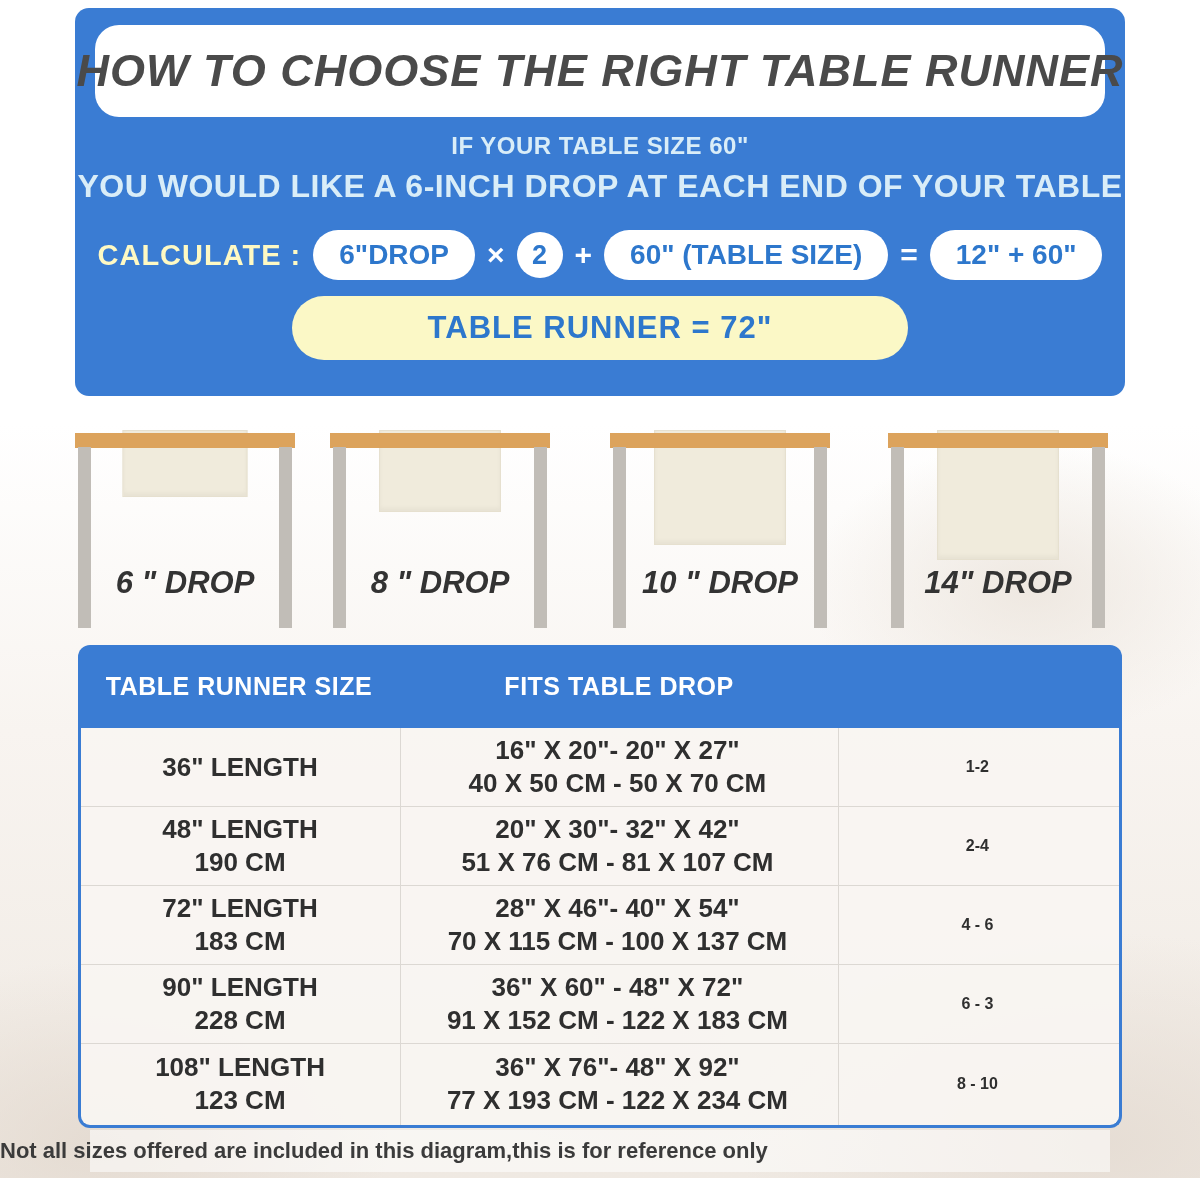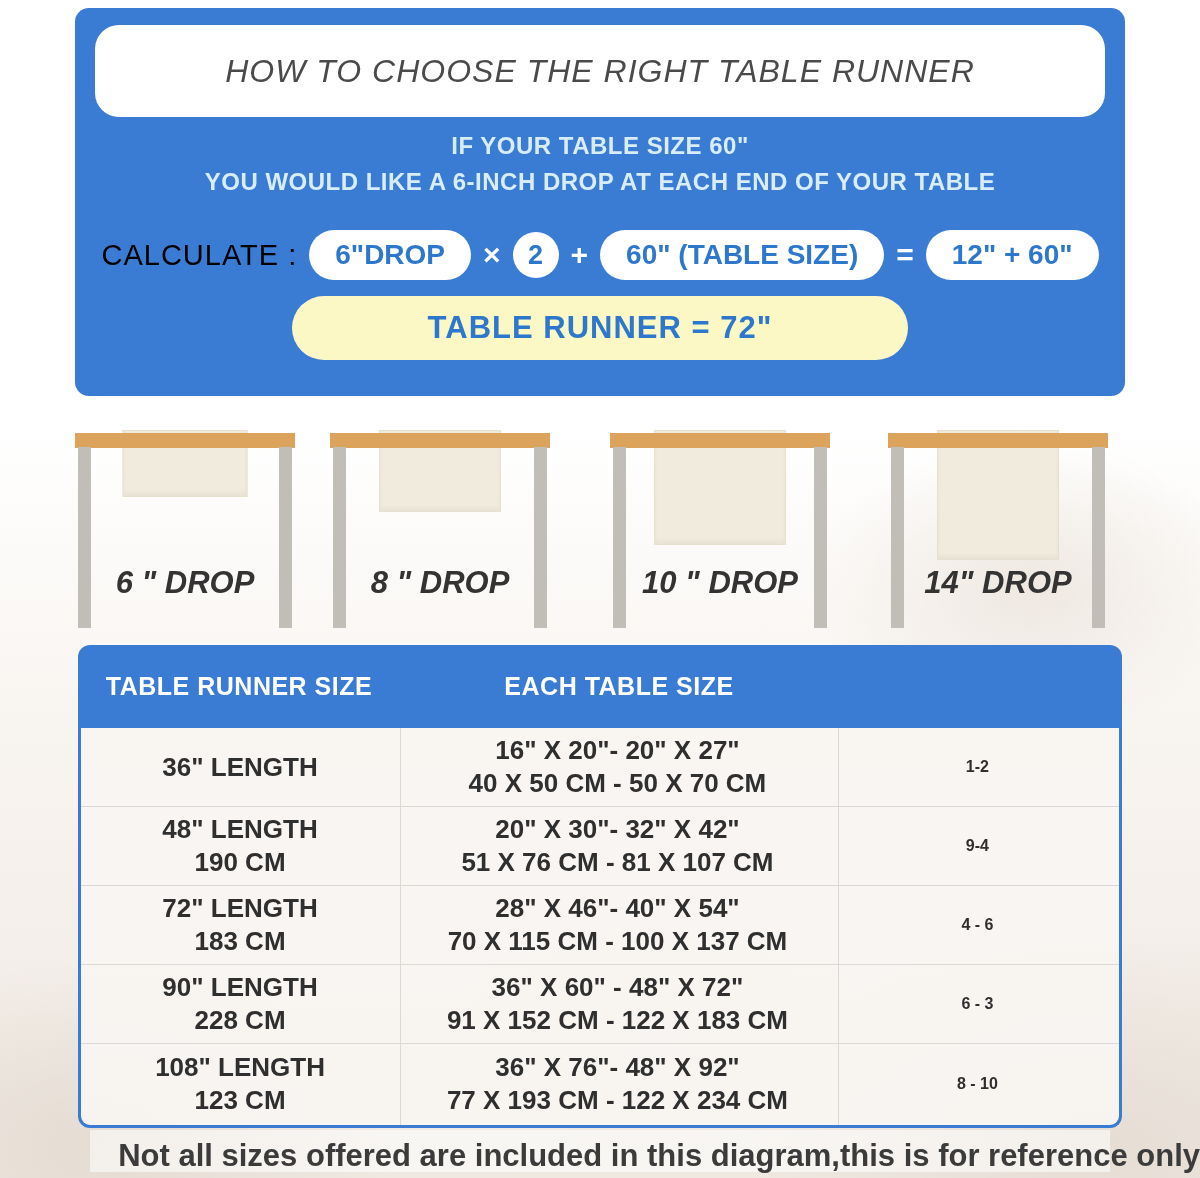--- a/index.html
+++ b/index.html
@@ -27,35 +27,35 @@
   .banner {
     position:absolute; left:75px; top:8px; width:1050px; height:388px;
     background:#3a7cd3; border-radius:14px;
   }
   .title-box {
     position:absolute; left:20px; top:17px; width:1010px; height:92px;
     background:#ffffff; border-radius:24px;
     display:flex; align-items:center; justify-content:center;
   }
   .title-box span {
-    font-size:32px; font-weight:normal; font-style:italic;
+    font-size:45px; font-weight:bold; font-style:italic;
     color:#4a4a4a; letter-spacing:1px; white-space:nowrap;
   }
   .subtitle1, .subtitle2 {
     position:absolute; left:0; width:100%; text-align:center;
     color:#d9edf8; font-weight:bold; letter-spacing:.5px;
   }
   .subtitle1 { top:124px; font-size:24px; }
-  .subtitle2 { top:160px; font-size:24px; }
+  .subtitle2 { top:160px; font-size:32px; }
 
   .calc-row {
     position:absolute; left:0; top:222px; width:100%; height:50px;
     display:flex; align-items:center; justify-content:center; gap:12px;
   }
-  .calc-label { color:#000000; font-size:29px; font-weight:normal; letter-spacing:1px; }
+  .calc-label { color:#fef9c3; font-size:29px; font-weight:bold; letter-spacing:1px; }
   .pill {
     background:#ffffff; border-radius:26px; height:50px;
     display:flex; align-items:center; justify-content:center;
     color:#2d77cc; font-size:28px; font-weight:bold; padding:0 26px; white-space:nowrap;
   }
   .op { color:#ffffff; font-size:30px; font-weight:bold; }
   .circle {
     background:#ffffff; border-radius:50%; width:46px; height:46px;
     display:flex; align-items:center; justify-content:center;
     color:#2d77cc; font-size:27px; font-weight:bold;
@@ -120,22 +120,22 @@
   .cell.c1 { width:319px; font-size:26px; line-height:33px; }
   .cell.c2 { width:438px; font-size:26px; line-height:33px; }
   .cell.c3 { width:284px; font-size:16px; }
 
   
   .footer-strip {
     position:absolute; left:90px; top:1130px; width:1020px; height:42px;
     background:rgba(255,255,255,.55);
   }
   .footer-note {
-    position:absolute; left:0; top:1138px; width:100%; text-align:right;
-    font-size:31px; font-weight:bold; color:#3b3b3b;
+    position:absolute; left:0; top:1138px; width:100%; text-align:left;
+    font-size:22px; font-weight:bold; color:#3b3b3b;
   }
 </style>
 </head>
 <body>
 
 <div class="stage">
   <div class="bg-photo"></div>
 
   <div class="banner">
     <div class="title-box">
@@ -185,21 +185,21 @@
     <div class="runner"></div>
     <div class="tabletop"></div>
     <div class="leg left"></div>
     <div class="leg right"></div>
     <div class="drop-label">14" DROP</div>
   </div>
 
   <div class="size-table">
     <div class="st-header">
       <div class="hcell col1">TABLE RUNNER SIZE</div>
-      <div class="hcell col2">EACH TABLE SIZE</div>
+      <div class="hcell col2">FITS TABLE DROP</div>
     </div>
     <div class="st-body">
       <div class="st-colsep sep-a"></div>
       <div class="st-colsep sep-b"></div>
 
       <div class="trow">
         <div class="cell c1">
           <div>36" LENGTH</div>
         </div>
         <div class="cell c2">
@@ -211,21 +211,21 @@
 
       <div class="trow">
         <div class="cell c1">
           <div>48" LENGTH</div>
           <div>190 CM</div>
         </div>
         <div class="cell c2">
           <div>20" X 30"- 32" X 42"</div>
           <div>51 X 76 CM - 81 X 107 CM</div>
         </div>
-        <div class="cell c3">9-4</div>
+        <div class="cell c3">2-4</div>
       </div>
 
       <div class="trow">
         <div class="cell c1">
           <div>72" LENGTH</div>
           <div>183 CM</div>
         </div>
         <div class="cell c2">
           <div>28" X 46"- 40" X 54"</div>
           <div>70 X 115 CM - 100 X 137 CM</div>

